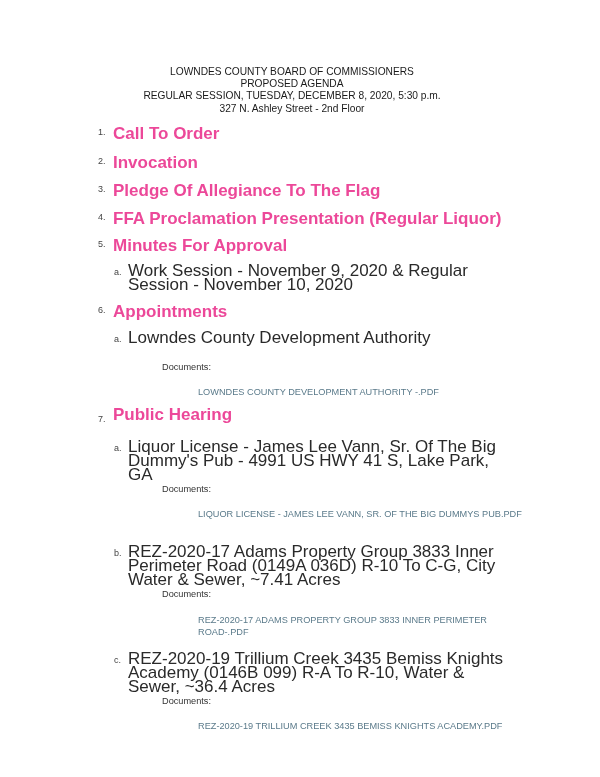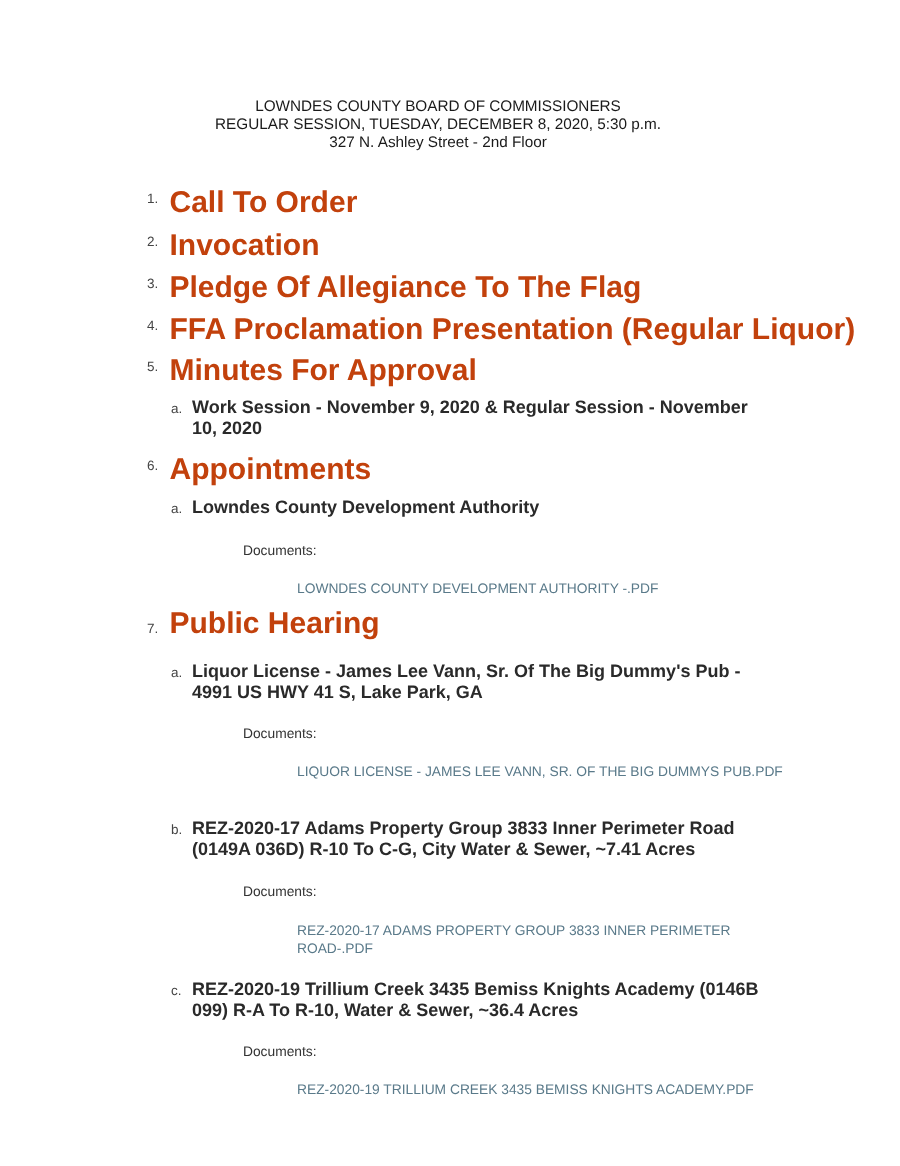--- a/index.html
+++ b/index.html
@@ -8,37 +8,38 @@
     font-family: "Liberation Sans", sans-serif; color: #222222;
   }
   .header {
     position: absolute; top: 66px; left: 0; width: 584px;
     text-align: center; font-size: 10.2px; line-height: 12.2px; color: #1a1a1a;
   }
   .num {
     position: absolute; left: 98px; font-size: 9px; color: #444;
   }
   .title {
-    position: absolute; left: 113px; font-size: 20px; font-weight: bold; color: #c2410c;
+    position: absolute; left: 113px; font-size: 17px; font-weight: bold; color: #ec4899;
   }
   .sub-letter { position: absolute; left: 114px; font-size: 9px; color: #444; }
   .sub-text {
-    position: absolute; left: 128px; width: 380px; font-size: 12px; line-height: 14px; color: #2a2a2a; font-weight: bold;
+    position: absolute; left: 128px; width: 380px; font-size: 17px; line-height: 14px; color: #2a2a2a;
   }
   .docs-label { position: absolute; left: 137px; font-size: 9.2px; color: #333; margin-left: 25px; }
   .doc-link {
     position: absolute; left: 166px; width: 340px; font-size: 9.2px; line-height: 12px;
     color: #5a7a8a; text-decoration: none; cursor: pointer; margin-left: 32px;
   }
 </style>
 </head>
 <body>
 
 <div class="header">
   <div>LOWNDES COUNTY BOARD OF COMMISSIONERS</div>
+  <div>PROPOSED AGENDA</div>
   <div>REGULAR SESSION, TUESDAY, DECEMBER 8, 2020, 5:30 p.m.</div>
   <div>327 N. Ashley Street - 2nd Floor</div>
 </div>
 
 <span class="num" style="top:127px">1.</span>
 <span class="title" style="top:124px">Call To Order</span>
 
 <span class="num" style="top:156px">2.</span>
 <span class="title" style="top:153px">Invocation</span>
 

